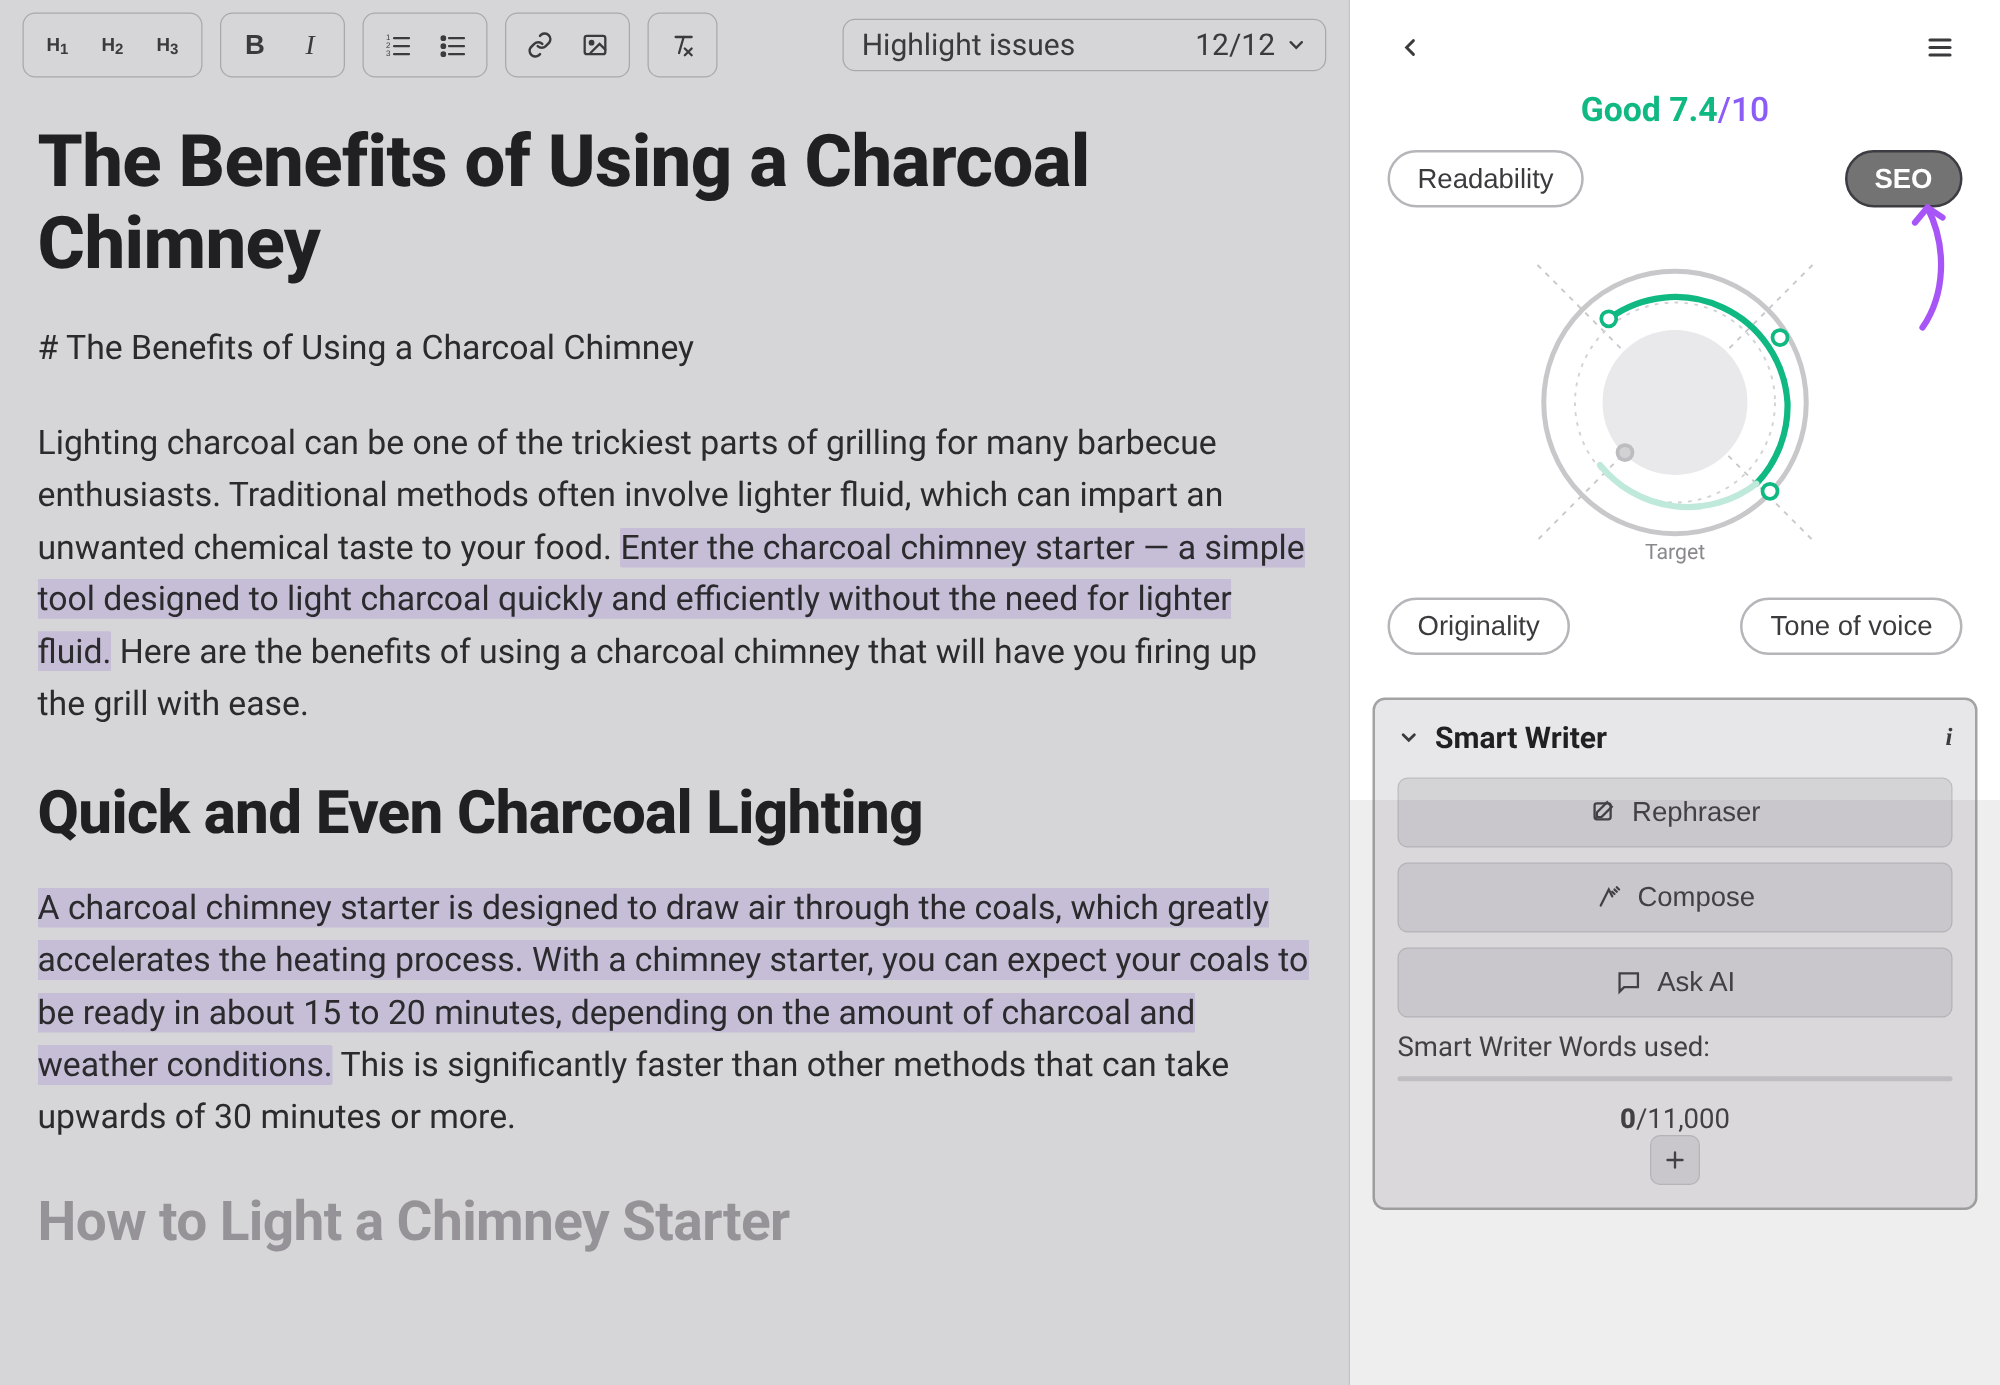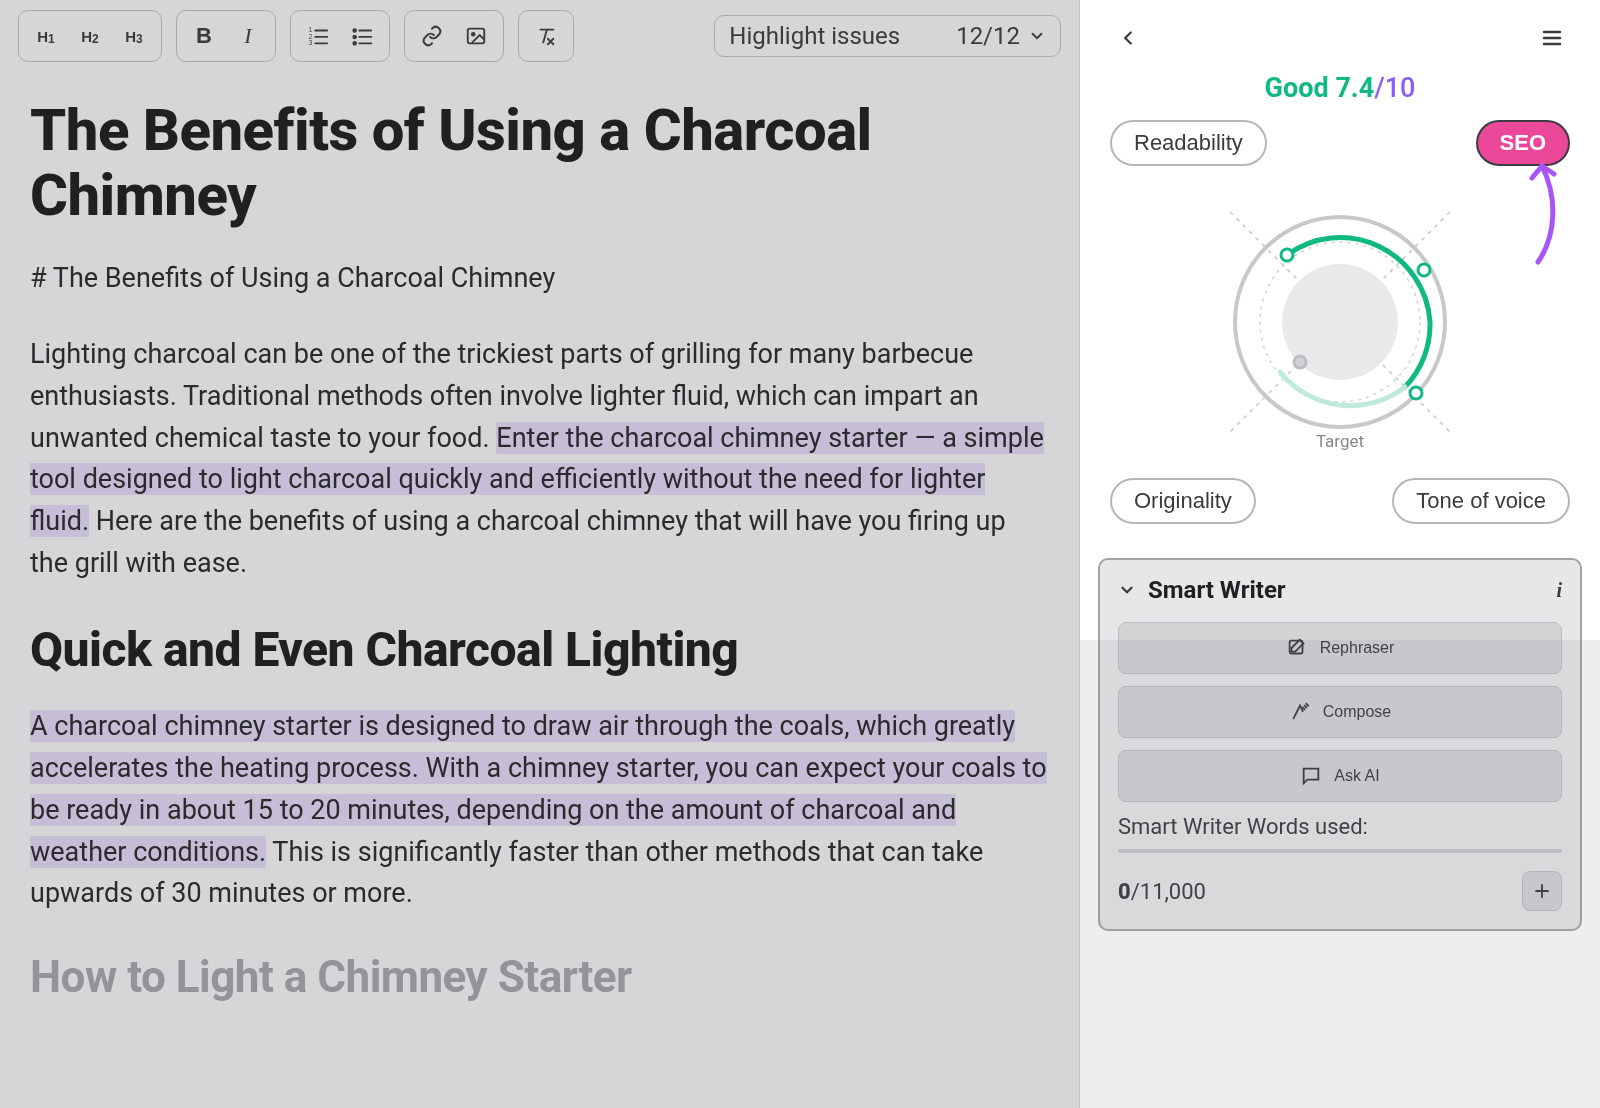--- a/index.html
+++ b/index.html
@@ -7,21 +7,21 @@
   .app { display: flex; width: 100%; height: 100%; }
   .editor-pane { width: 1080px; height: 100%; background: #d6d5d7; display: flex; flex-direction: column; border-right: 1px solid #c4c3c5; }
   .sidebar-pane { flex: 1; height: 100%; background: #fff; display: flex; flex-direction: column; position: relative; }
 
   
   .toolbar { display: flex; align-items: center; gap: 14px; padding: 10px 18px; }
   .tool-group { display: flex; align-items: center; gap: 2px; background: transparent; border: 1px solid #a9a8ab; border-radius: 10px; padding: 4px 6px; }
   .tool-btn { width: 42px; height: 42px; display: flex; align-items: center; justify-content: center; color: #3b3a3d; border: none; background: transparent; cursor: pointer; font-size: 20px; border-radius: 6px; }
   .tool-btn.small-label { font-size: 15px; font-weight: 700; letter-spacing: 0; }
   .tool-btn.small-label sub { font-size: 12px; font-weight: 700; position: relative; top: 3px; }
-  .highlight-group { margin-left: auto; display: flex; align-items: flex-start; border: 1px solid #a9a8ab; border-radius: 10px; padding: 6px 14px; gap: 56px; color: #3b3a3d; font-size: 24px; }
+  .highlight-group { margin-left: auto; display: flex; align-items: flex-start; border: 1px solid #a9a8ab; border-radius: 10px; padding: 6px 14px; gap: 96px; color: #3b3a3d; font-size: 24px; }
   .issue-count { display: flex; align-items: center; gap: 8px; font-size: 24px; color: #3b3a3d; }
   .chev { font-size: 18px; color: #3b3a3d; }
 
   
   .editor-body { flex: 1; overflow: hidden; padding: 8px 30px 0 30px; color: #201f22; }
   .doc-title { font-size: 58px; font-weight: 800; line-height: 1.12; letter-spacing: -0.5px; margin-top: 18px; margin-bottom: 34px; }
   .hash-line { font-size: 27px; color: #2b2a2d; margin-bottom: 40px; }
   .para { font-size: 27px; line-height: 1.55; color: #2b2a2d; margin-bottom: 36px; }
   .hl { background: rgba(152,120,210,0.25); border-radius: 2px; }
   .h2 { font-size: 48px; font-weight: 800; margin-bottom: 28px; margin-top: 8px; letter-spacing: -0.5px; }
@@ -31,33 +31,33 @@
   .side-header { display: flex; align-items: center; justify-content: space-between; padding: 18px 28px 10px 28px; }
   .side-icon { width: 40px; height: 40px; display: flex; align-items: center; justify-content: center; color: #3b3a3d; cursor: pointer; }
 
   
   .score-block { padding: 4px 26px 14px 26px; }
   .score-line { text-align: center; font-size: 27px; font-weight: 700; color: #10b981; }
   .score-line .outof { color: #8b5cf6; font-weight: 500; }
   .radar-wrap { position: relative; width: 100%; margin-top: 10px; }
   .pill-row { display: flex; justify-content: space-between; align-items: center; padding: 6px 4px; }
   .pill { border: 2px solid #b6b5b9; background: #fff; color: #3b3a3d; border-radius: 999px; padding: 8px 22px; font-size: 22px; font-weight: 500; cursor: pointer; }
-  .pill.dark { background: #ec4899; color: #fff; border-color: #3d3c42; font-weight: 700; text-align: center; }
+  .pill.dark { background: #737373; color: #fff; border-color: #3d3c42; font-weight: 700; text-align: center; }
   .radar-svg { display: block; margin: 0 auto; }
   .arrow-svg { position: absolute; right: 6px; top: 38px; pointer-events: none; }
 
   
   .smart-panel { margin: 14px 18px 18px 18px; border: 2px solid #a3a3a3; border-radius: 10px; background: #e7e6e8; padding: 16px 18px 18px 18px; }
   .smart-header { display: flex; align-items: center; gap: 12px; font-size: 24px; font-weight: 700; color: #201f22; margin-bottom: 18px; }
   .smart-header .chev-down { font-size: 18px; color: #3b3a3d; }
   .smart-header .info { margin-left: auto; font-family: Georgia, serif; font-style: italic; font-weight: 700; color: #3b3a3d; font-size: 20px; }
-  .smart-btn { width: 100%; display: flex; align-items: center; justify-content: center; gap: 12px; background: #d4d3d6; border: 1px solid #bdbcc0; border-radius: 8px; padding: 14px 0; font-size: 16px; color: #3b3a3d; margin-bottom: 12px; cursor: pointer; }
+  .smart-btn { width: 100%; display: flex; align-items: center; justify-content: center; gap: 12px; background: #d4d3d6; border: 1px solid #bdbcc0; border-radius: 8px; padding: 14px 0; font-size: 22px; color: #3b3a3d; margin-bottom: 12px; cursor: pointer; }
   .usage-label { font-size: 22px; color: #3b3a3d; margin-top: 6px; margin-bottom: 10px; }
   .usage-bar { width: 100%; height: 4px; background: #c9c8cb; border-radius: 2px; margin-bottom: 18px; }
-  .usage-row { display: flex; align-items: center; justify-content: space-between; }
+  .usage-row { display: flex; align-items: center; justify-content: space-between; flex-direction: column; }
   .usage-count { font-size: 22px; color: #3b3a3d; }
   .usage-count b { font-weight: 800; }
   .plus-btn { width: 40px; height: 40px; border: 1px solid #bdbcc0; border-radius: 8px; background: #d4d3d6; display: flex; align-items: center; justify-content: center; font-size: 24px; color: #3b3a3d; cursor: pointer; }
 
   
   .dim-overlay { position: absolute; left: 0; right: 0; bottom: 0; top: 640px; background: rgba(120,119,124,0.12); pointer-events: none; }
 
   svg { display: block; }
 </style>
 </head>

